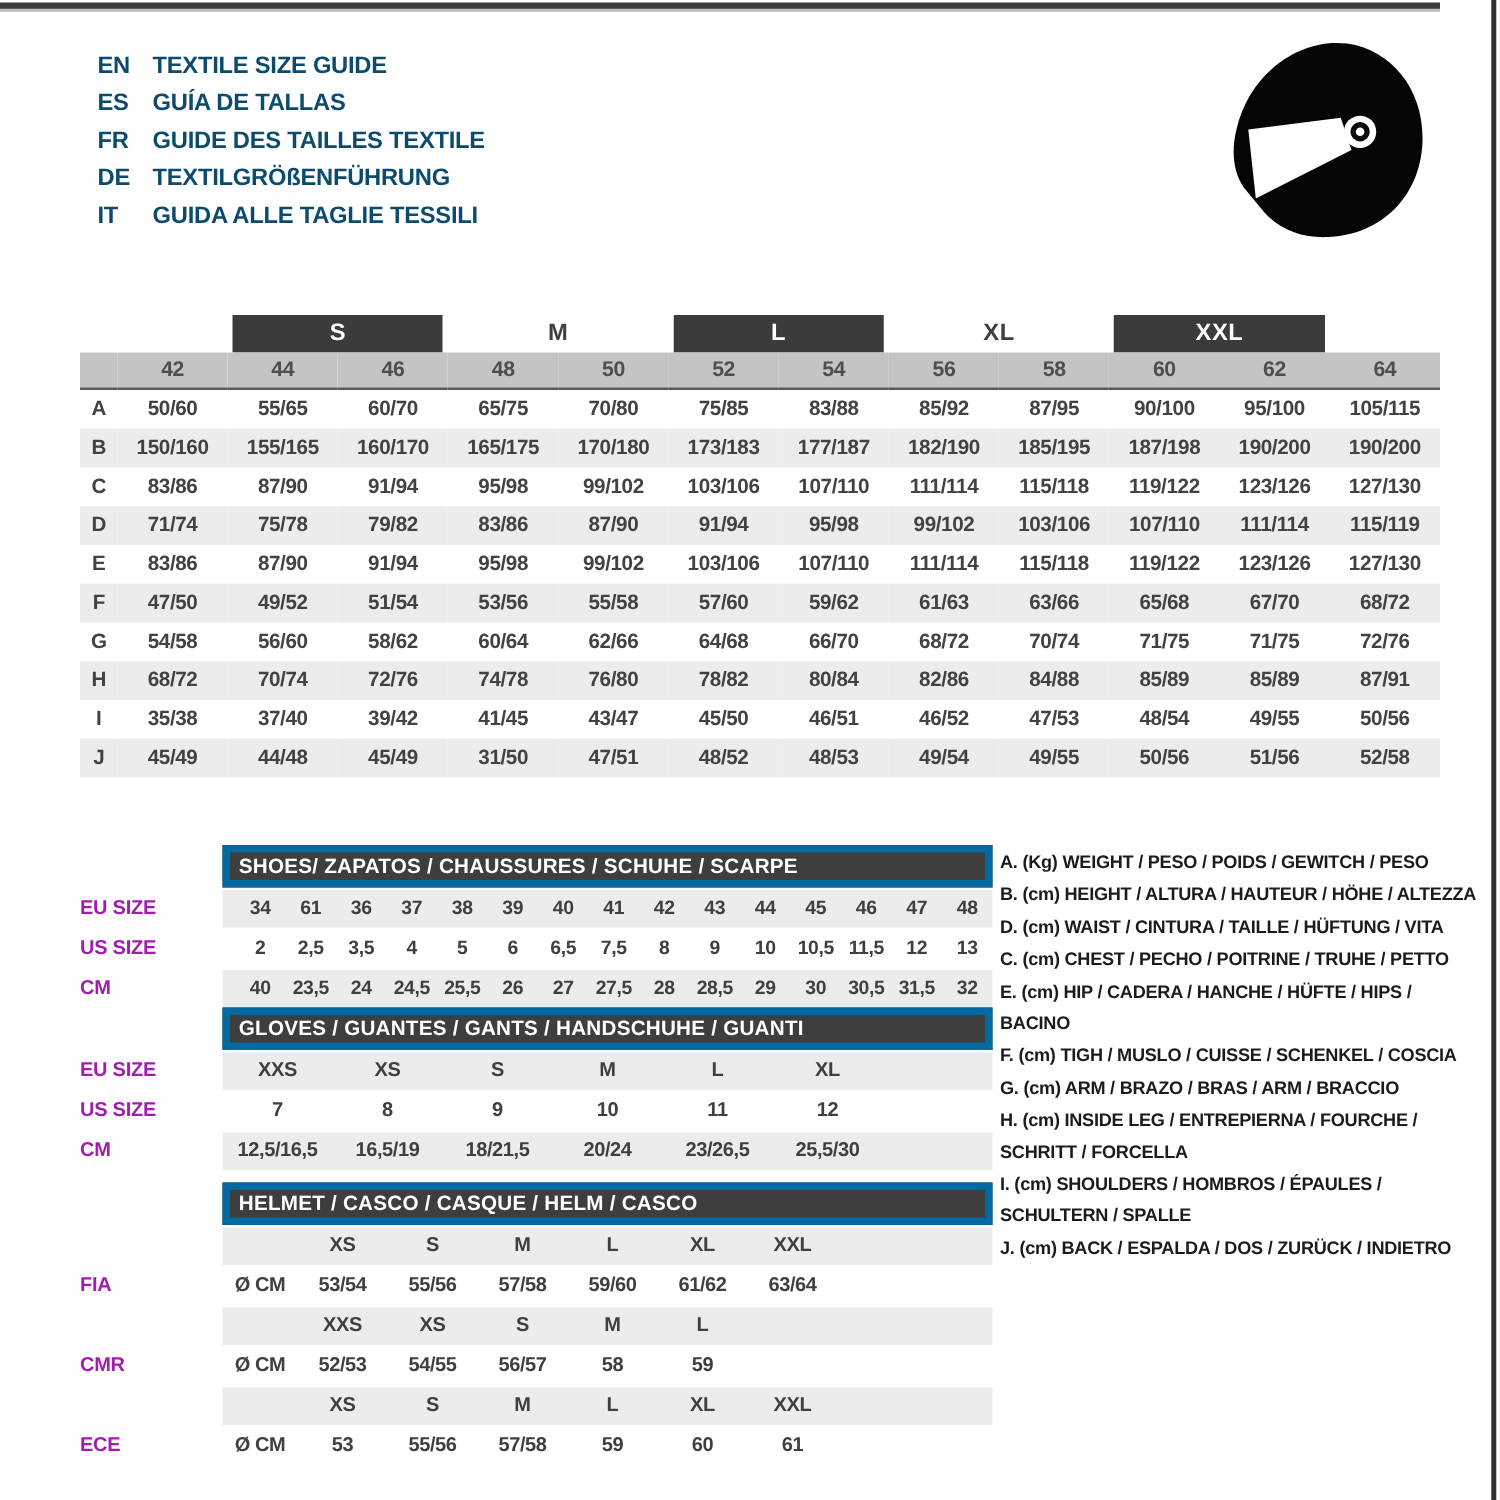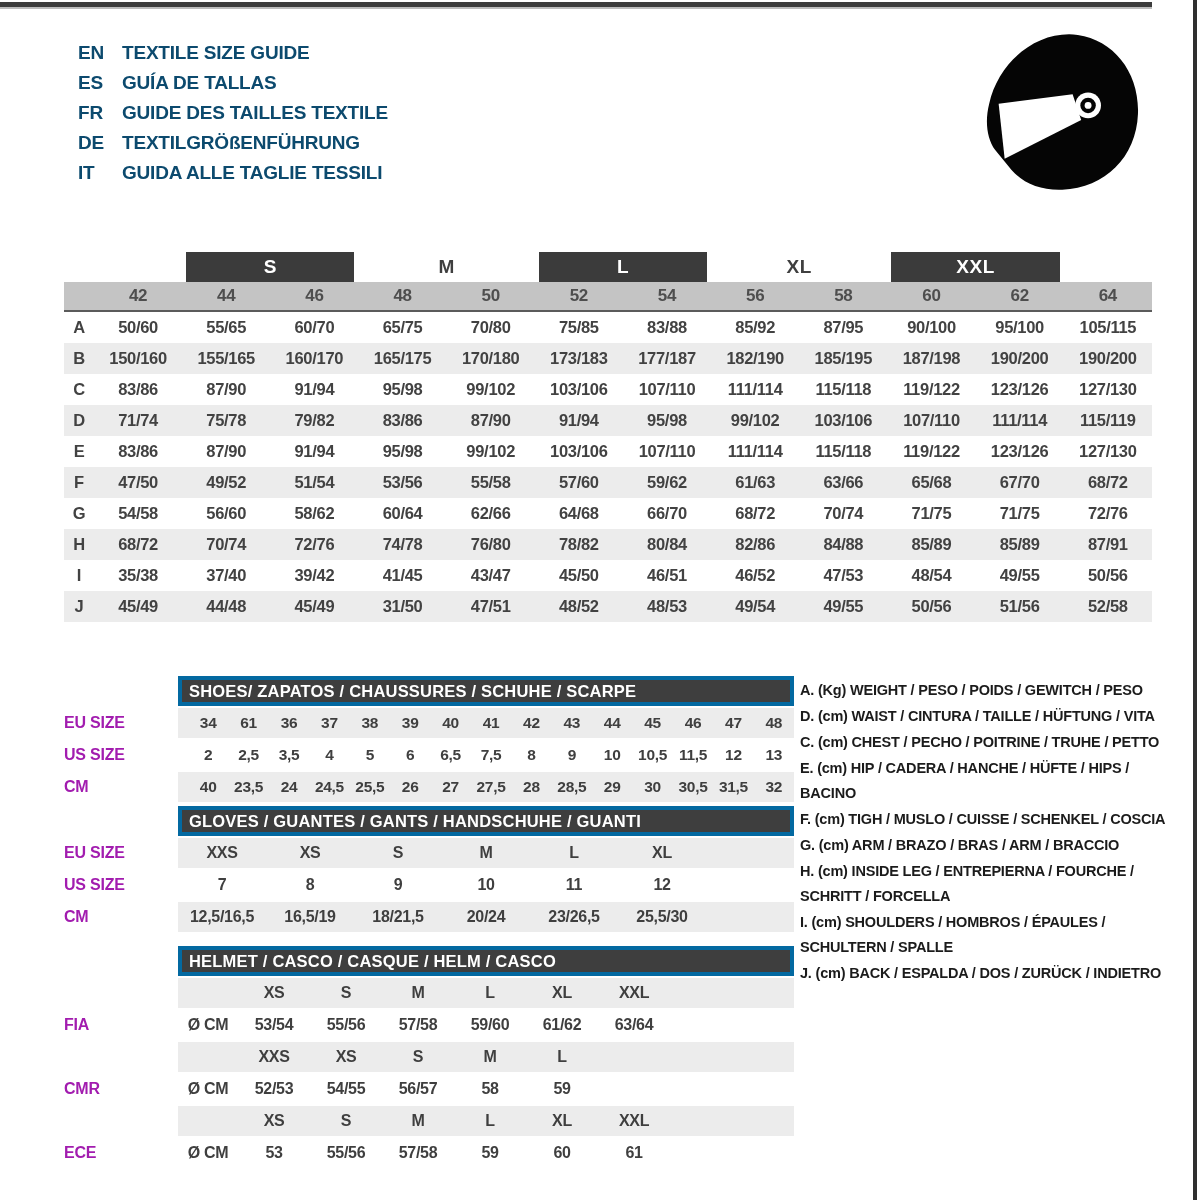--- a/index.html
+++ b/index.html
@@ -30,21 +30,21 @@
   .gbar{height:30px;margin:0 4px;display:flex;align-items:center;justify-content:center;
         font-size:19px;font-weight:700;color:#3f3f3f;letter-spacing:0.5px;}
   .gbar.dark{background:#3b3b3b;color:#ffffff;}
   tr.sizerow td{height:28px;background:#c4c4c4;color:#4e4e4e;font-size:17px;
                 border-bottom:2px solid #5b5b5b;}
   tr.shade td{background:#ececec;}
   td.rl{font-size:16.5px;color:#3d3d3d;}
 
   
   .subtable{position:absolute;left:64px;width:730px;}
-  .bar{margin-left:114px;height:22px;background:#3e3e3e;border:4px solid #0369a1;color:#fff;
+  .bar{margin-left:114px;height:22px;background:#3e3e3e;border:6px solid #0369a1;color:#fff;
        font-size:16.5px;font-weight:700;display:flex;align-items:center;padding-left:7px;
        letter-spacing:0.2px;}
   .srow{display:flex;height:30px;margin-top:2px;}
   .srow .lab{width:114px;display:flex;align-items:center;font-size:16px;font-weight:700;
              color:#a21caf;letter-spacing:-0.2px;}
   .strip{flex:1;display:grid;align-items:center;text-align:center;font-size:16px;
          font-weight:700;color:#3f3f3f;letter-spacing:-0.3px;}
   .strip.shaded{background:#ececec;}
   .strip .cell{overflow:visible;white-space:nowrap;}
   .grid-shoes{grid-template-columns:repeat(15,1fr);font-size:15.5px;padding-left:10px;}
@@ -478,20 +478,21 @@
             <div class="cell">59</div>
             <div class="cell">60</div>
             <div class="cell">61</div>
           </div>
         </div>
       </div>
   </div>
 
   <div class="legend" id="legend">
       <div class="legend-item">A. (Kg) WEIGHT / PESO / POIDS / GEWITCH / PESO</div>
+      <div class="legend-item">B. (cm) HEIGHT / ALTURA / HAUTEUR / HÖHE / ALTEZZA</div>
       <div class="legend-item">D. (cm) WAIST / CINTURA / TAILLE / HÜFTUNG / VITA</div>
       <div class="legend-item">C. (cm) CHEST / PECHO / POITRINE / TRUHE / PETTO</div>
       <div class="legend-item">E. (cm) HIP / CADERA / HANCHE / HÜFTE / HIPS / BACINO</div>
       <div class="legend-item">F. (cm) TIGH / MUSLO / CUISSE / SCHENKEL / COSCIA</div>
       <div class="legend-item">G. (cm) ARM / BRAZO / BRAS / ARM / BRACCIO</div>
       <div class="legend-item">H. (cm) INSIDE LEG / ENTREPIERNA / FOURCHE / SCHRITT / FORCELLA</div>
       <div class="legend-item">I. (cm) SHOULDERS / HOMBROS / ÉPAULES / SCHULTERN / SPALLE</div>
       <div class="legend-item">J. (cm) BACK / ESPALDA / DOS / ZURÜCK / INDIETRO</div>
     </div>
 

